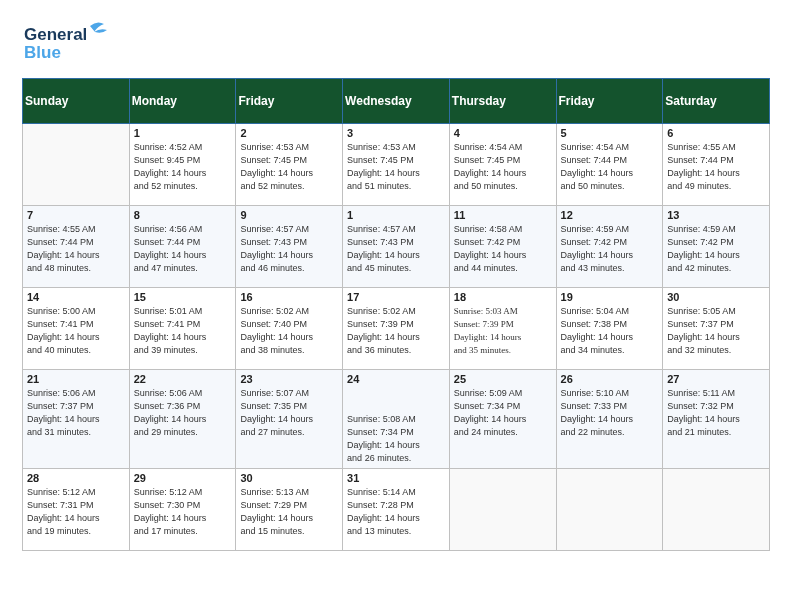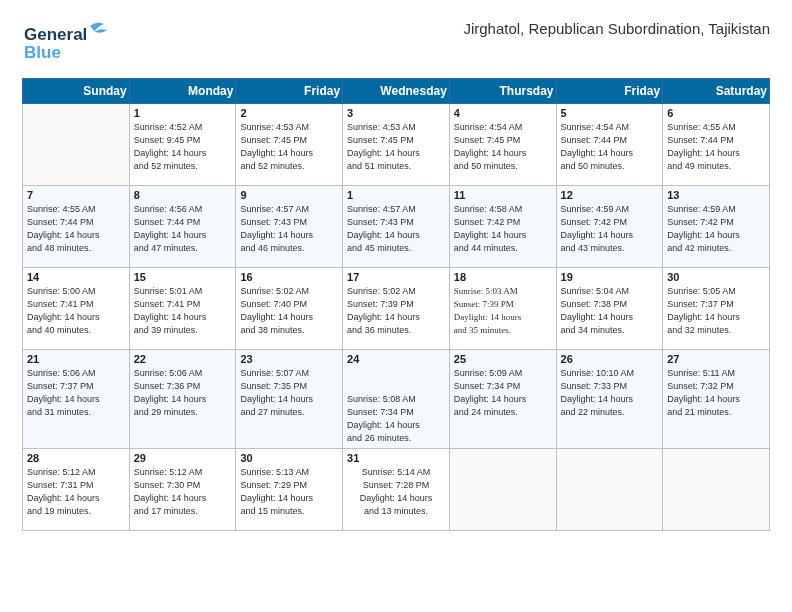--- a/index.html
+++ b/index.html
@@ -10,21 +10,21 @@
       height: 612px;
       overflow: hidden;
     }
     .page {
       width: 792px;
       padding: 18px 22px 10px 22px;
     }
     .header-top {
       display: flex;
       align-items: flex-start;
-      justify-content: space-between;
+      justify-content: flex-start;
       margin-bottom: 2px;
     }
     .logo {
       display: flex;
       flex-direction: column;
       align-items: flex-start;
     }
     .title-block {
       text-align: right;
     }
@@ -39,26 +39,26 @@
       color: #333;
       margin-top: 2px;
     }
     table {
       width: 100%;
       border-collapse: collapse;
       margin-top: 8px;
       table-layout: fixed;
     }
     th {
-      background-color: #0369a1;
+      background-color: #14532d;
       color: #fff;
       font-size: 12px;
       font-weight: bold;
-      text-align: right;
-      padding: 5px 2px;
+      text-align: left;
+      padding: 15px 2px;
       border: 1px solid #2e6da4;
     }
     td {
       border: 1px solid #c0c0c0;
       vertical-align: top;
       padding: 3px 4px;
       font-size: 9.5px;
       color: #222;
       height: 82px;
       background: #fff;
@@ -91,21 +91,20 @@
     <div class="logo">
       <svg width="90" height="52" viewBox="0 0 90 52">
 
         <text x="2" y="22" font-family="Arial" font-weight="bold" font-size="17" fill="#1a3a5c">General</text>
 
         <path d="M68 8 Q75 2 82 6 Q76 8 72 14 Q78 10 85 12 Q80 16 73 14 Z" fill="#4da6e8"></path>
         <text x="2" y="40" font-family="Arial" font-weight="bold" font-size="17" fill="#4da6e8">Blue</text>
       </svg>
     </div>
     <div class="title-block">
-      <div class="subtitle">Jirghatol, Republican Subordination, Tajikistan</div>
     </div>
   </div>
 
   <table>
     <thead>
       <tr>
         <th>Sunday</th>
         <th>Monday</th>
         <th>Friday</th>
         <th>Wednesday</th>
@@ -293,21 +292,21 @@
           </td>
           <td>
             <div class="day-num">25</div>
             <div class="day-detail" style="white-space: pre-line;">Sunrise: 5:09 AM
 Sunset: 7:34 PM
 Daylight: 14 hours
 and 24 minutes.</div>
           </td>
           <td>
             <div class="day-num">26</div>
-            <div class="day-detail" style="white-space: pre-line;">Sunrise: 10:10 AM
+            <div class="day-detail" style="white-space: pre-line;">Sunrise: 5:10 AM
 Sunset: 7:33 PM
 Daylight: 14 hours
 and 22 minutes.</div>
           </td>
           <td>
             <div class="day-num">27</div>
             <div class="day-detail" style="white-space: pre-line;">Sunrise: 5:11 AM
 Sunset: 7:32 PM
 Daylight: 14 hours
 and 21 minutes.</div>
@@ -330,21 +329,21 @@
           </td>
           <td>
             <div class="day-num">30</div>
             <div class="day-detail" style="white-space: pre-line;">Sunrise: 5:13 AM
 Sunset: 7:29 PM
 Daylight: 14 hours
 and 15 minutes.</div>
           </td>
           <td>
             <div class="day-num">31</div>
-            <div class="day-detail" style="white-space: pre-line; text-align: center;">Sunrise: 5:14 AM
+            <div class="day-detail" style="white-space: pre-line;">Sunrise: 5:14 AM
 Sunset: 7:28 PM
 Daylight: 14 hours
 and 13 minutes.</div>
           </td>
           <td class="empty"></td>
           <td class="empty"></td>
           <td class="empty"></td>
         </tr>
       </tbody>
   </table>

